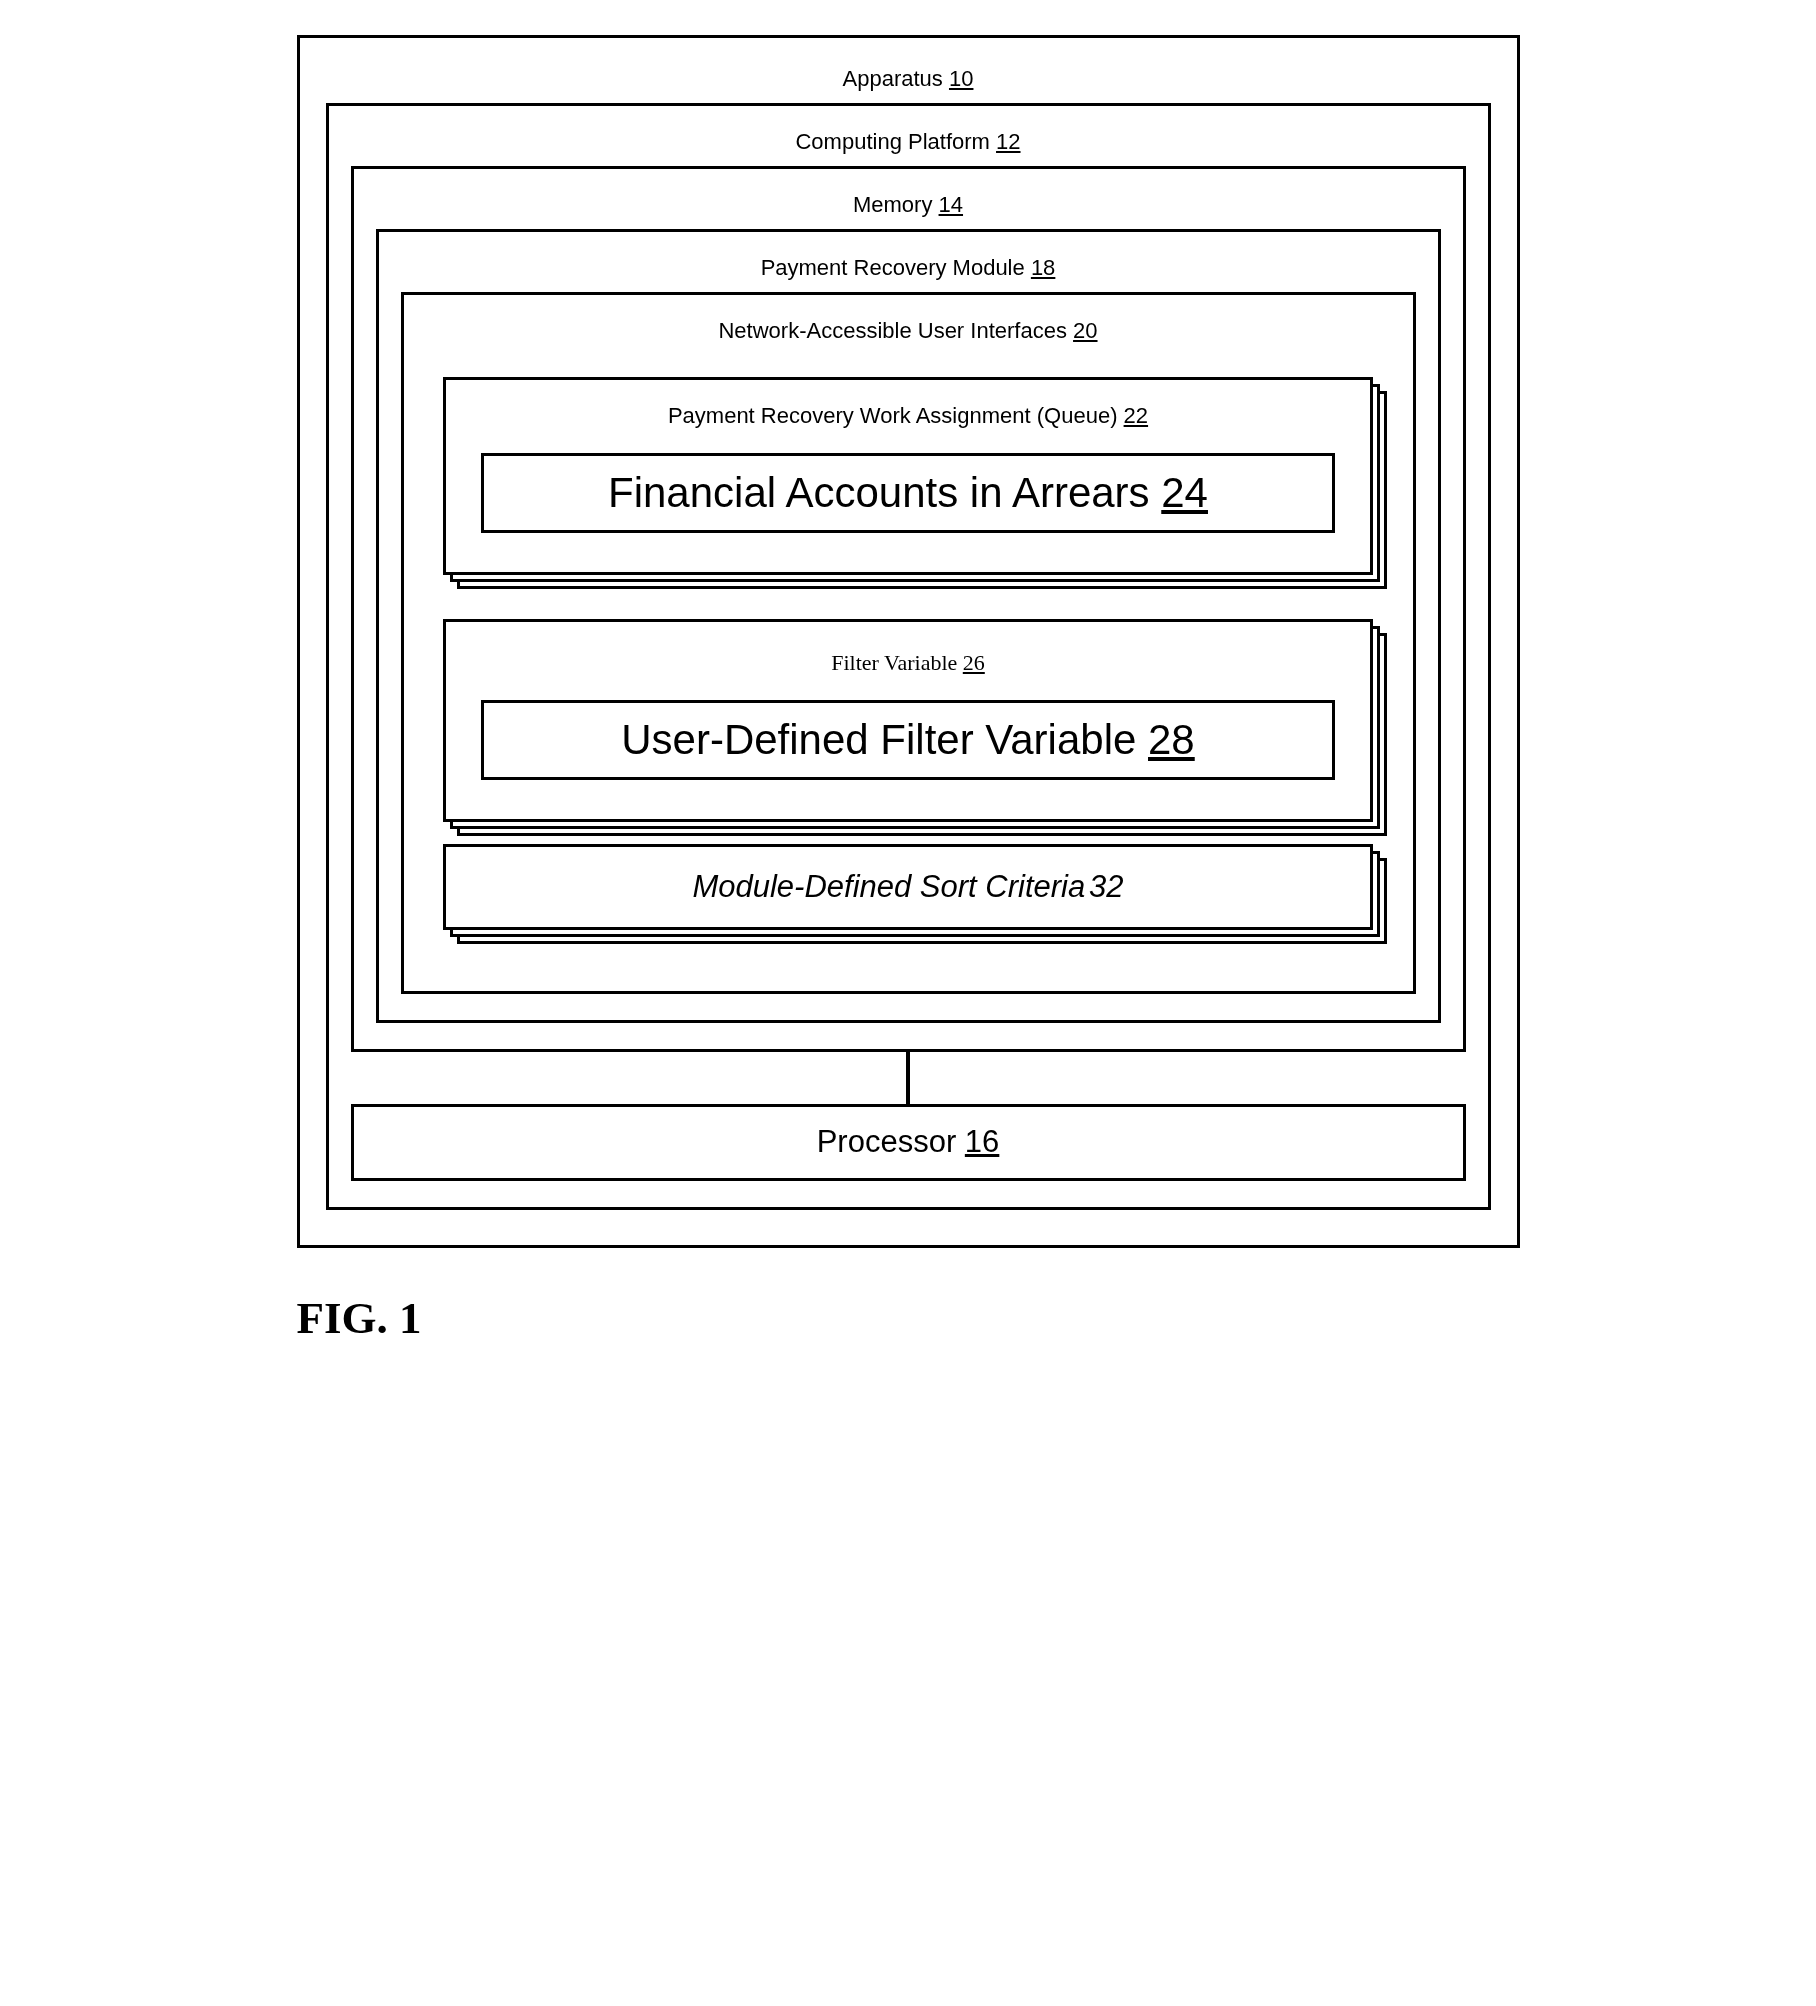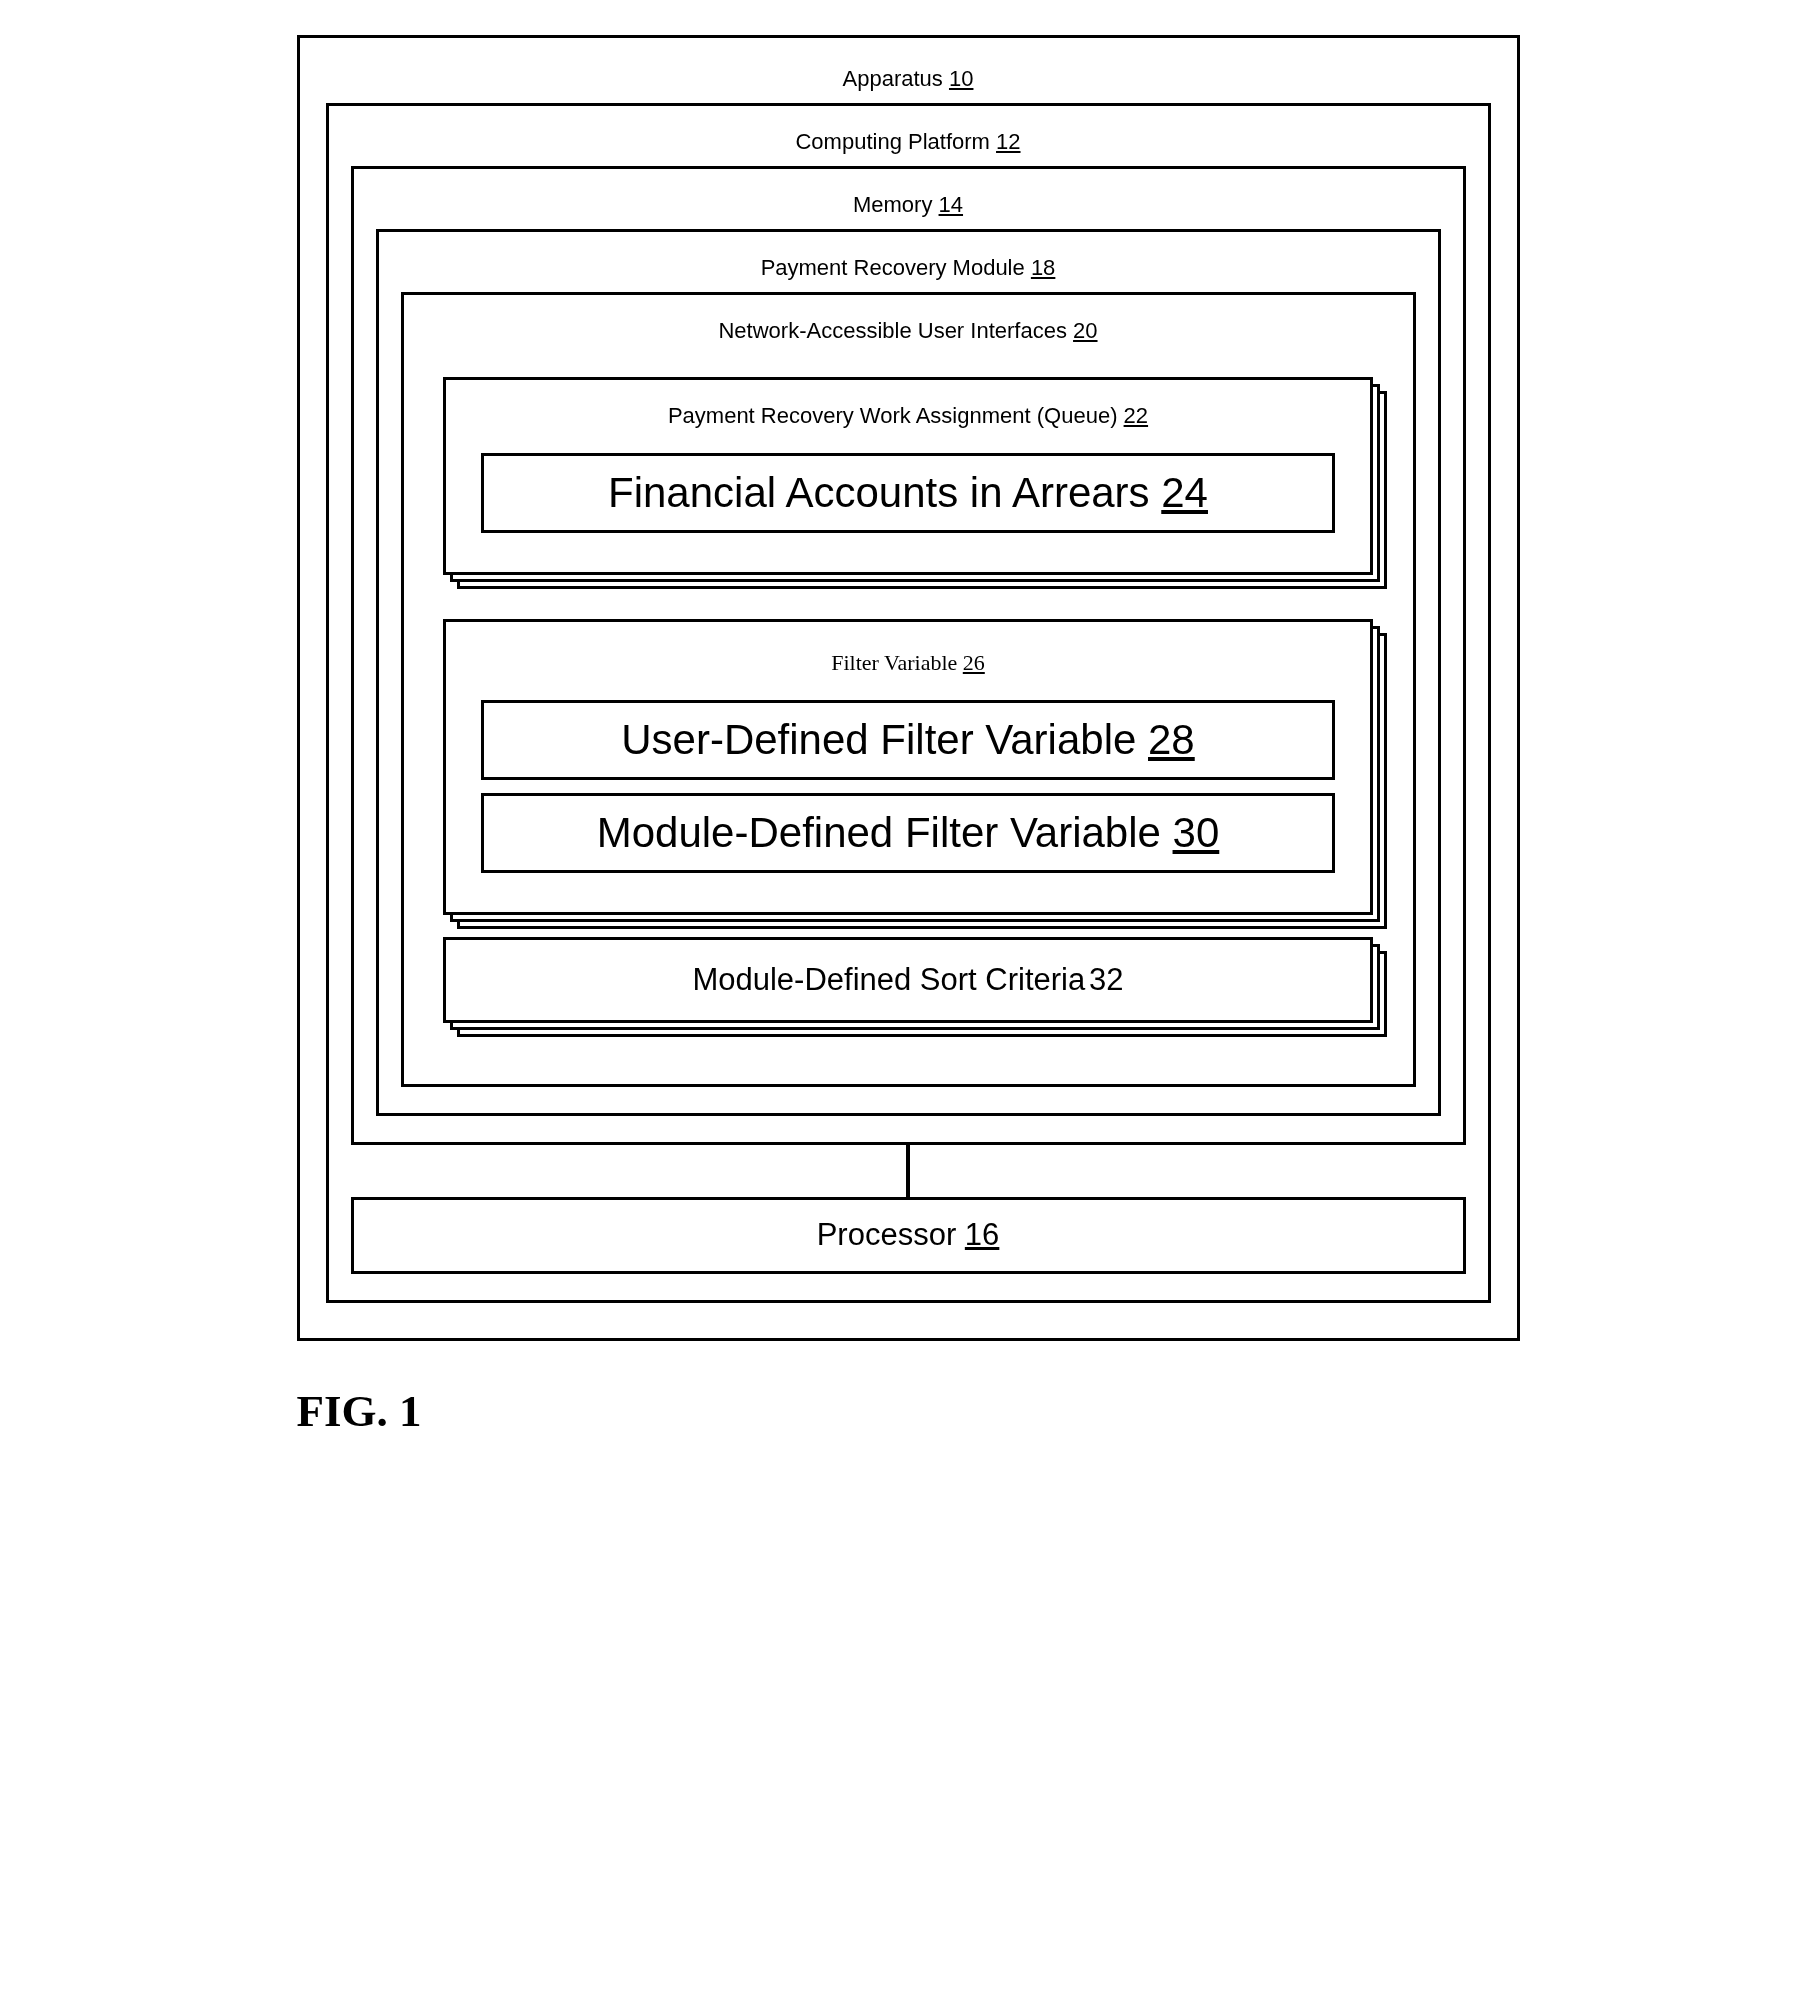--- a/index.html
+++ b/index.html
@@ -170,28 +170,24 @@
               <div class="shadow2"></div>
               <div class="front filter-inner">
                 <div class="box-label" style="padding-top:15.7px;font-family:Liberation Serif, serif;">
                   <span>Filter Variable</span>
                   <span class="ref">26</span>
                 </div>
                 <div class="inner-box">
                   <span>User-Defined Filter Variable</span>
                   <span class="ref">28</span>
                 </div>
-                <div class="inner-box">
-                  <span>Module-Defined Filter Variable</span>
-                  <span class="ref">30</span>
-                </div>
               </div>
             </div>
 
-            <div class="stacked" style="margin-bottom:35px;">
+            <div class="stacked" style="margin-bottom:35px;font-style:italic;">
               <div class="shadow1"></div>
               <div class="shadow2"></div>
               <div class="front" style="padding:22px;">
                 <span style="font-size:31px;">Module-Defined Sort Criteria</span>
                 <span style="font-size:31px;" class="ref">32</span>
               </div>
             </div>
 
           </div>
         </div>

